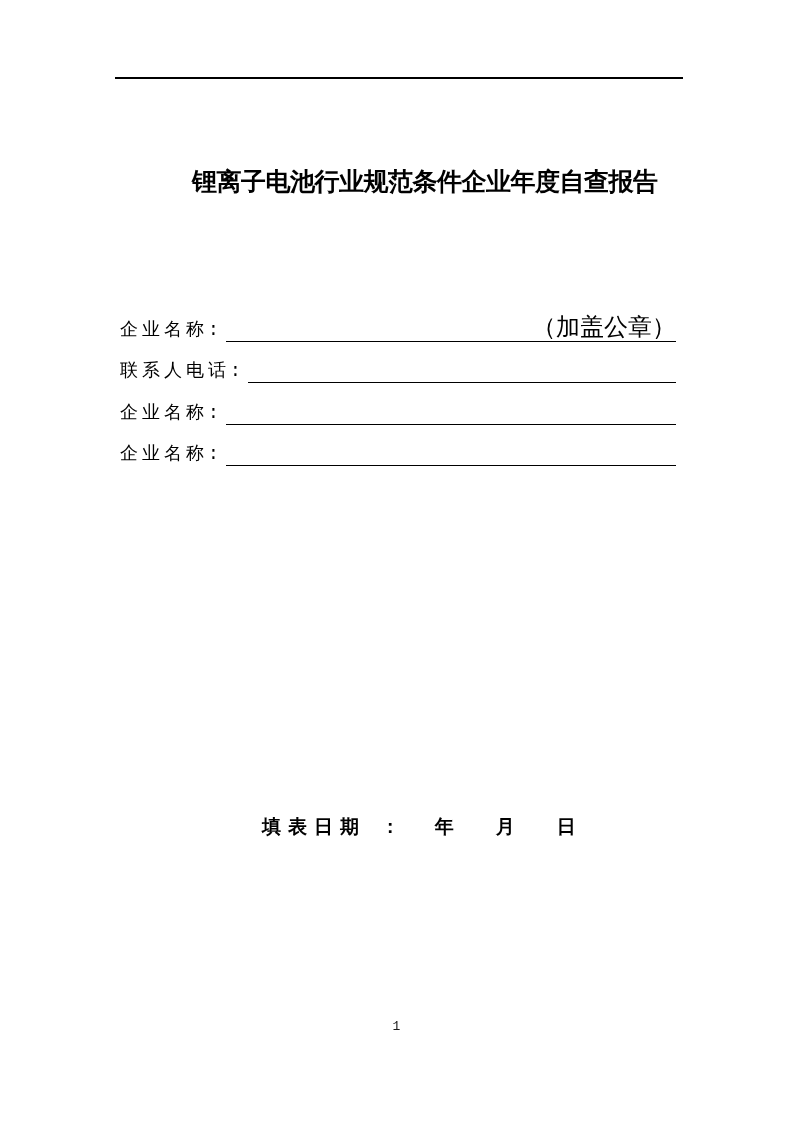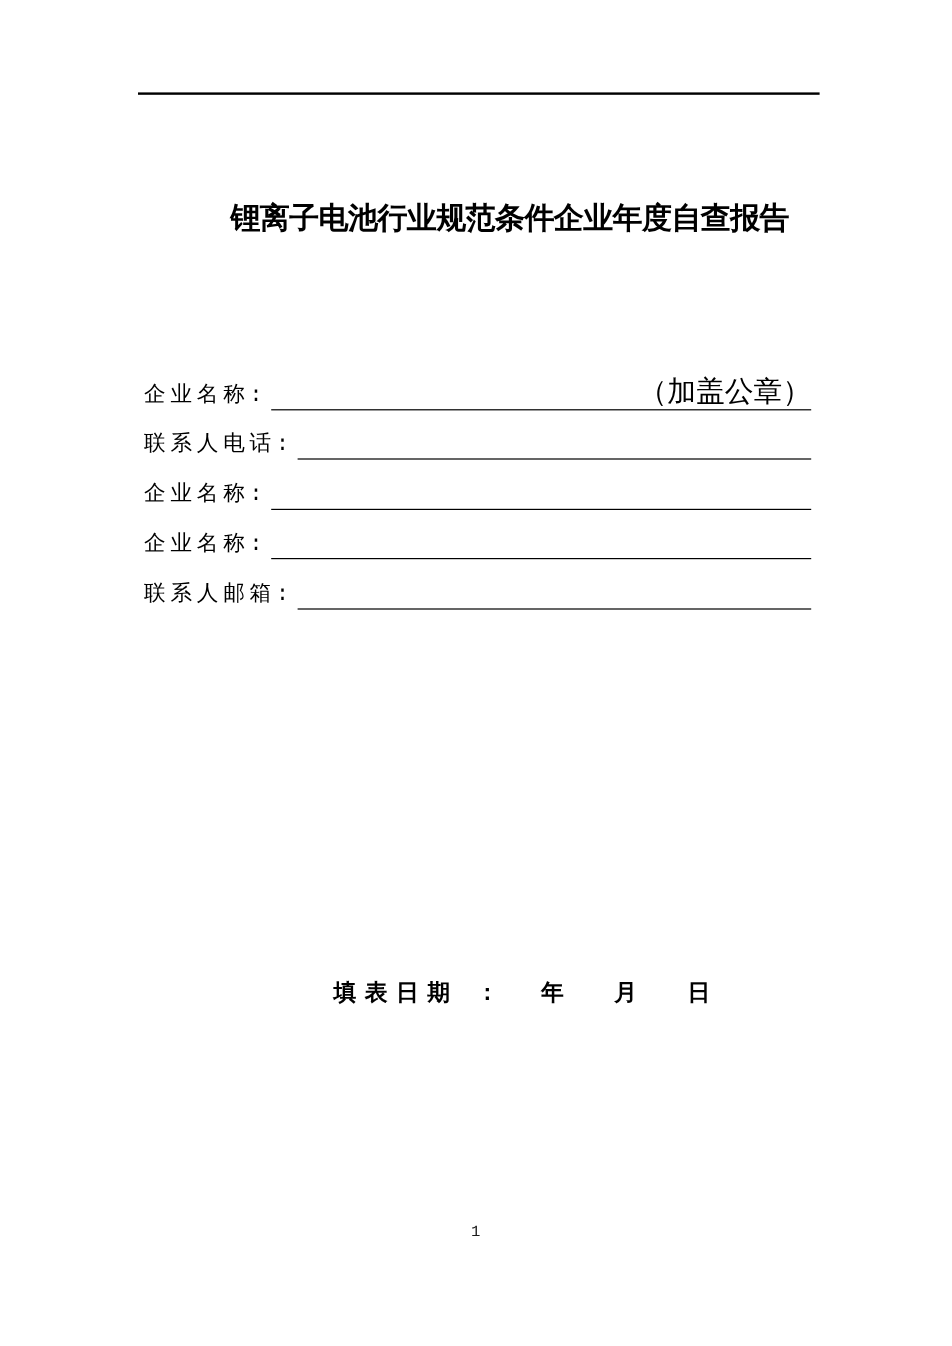--- a/index.html
+++ b/index.html
@@ -62,21 +62,21 @@
     justify-content: flex-end;
     min-width: 0;
   }
   .field-suffix {
     font-size: 24px;
     line-height: 24px;
     white-space: nowrap;
   }
   .date-line {
     position: absolute;
-    left: 278px;
+    left: 262px;
     top: 817px;
     display: flex;
     align-items: flex-end;
     font-size: 19px;
     line-height: 23px;
     font-weight: 700;
     white-space: pre;
   }
   .date-label {
     letter-spacing: 7px;
@@ -134,27 +134,20 @@
     </div>
 
     <div class="field-row">
       <span class="field-label">企业名称:</span>
       <span class="field-blank">
           <span></span>
           <span class="field-suffix"></span>
         </span>
     </div>
 
-    <div class="field-row">
-      <span class="field-label">联系人邮箱:</span>
-      <span class="field-blank">
-          <span></span>
-          <span class="field-suffix"></span>
-        </span>
-    </div>
 
   </div>
 
   <div class="date-line">
     <span class="date-label">填表日期 :</span>
     <span class="date-gap-1"></span>
     <span class="date-unit">年</span>
     <span class="date-gap-2"></span>
     <span class="date-unit">月</span>
     <span class="date-gap-3"></span>

